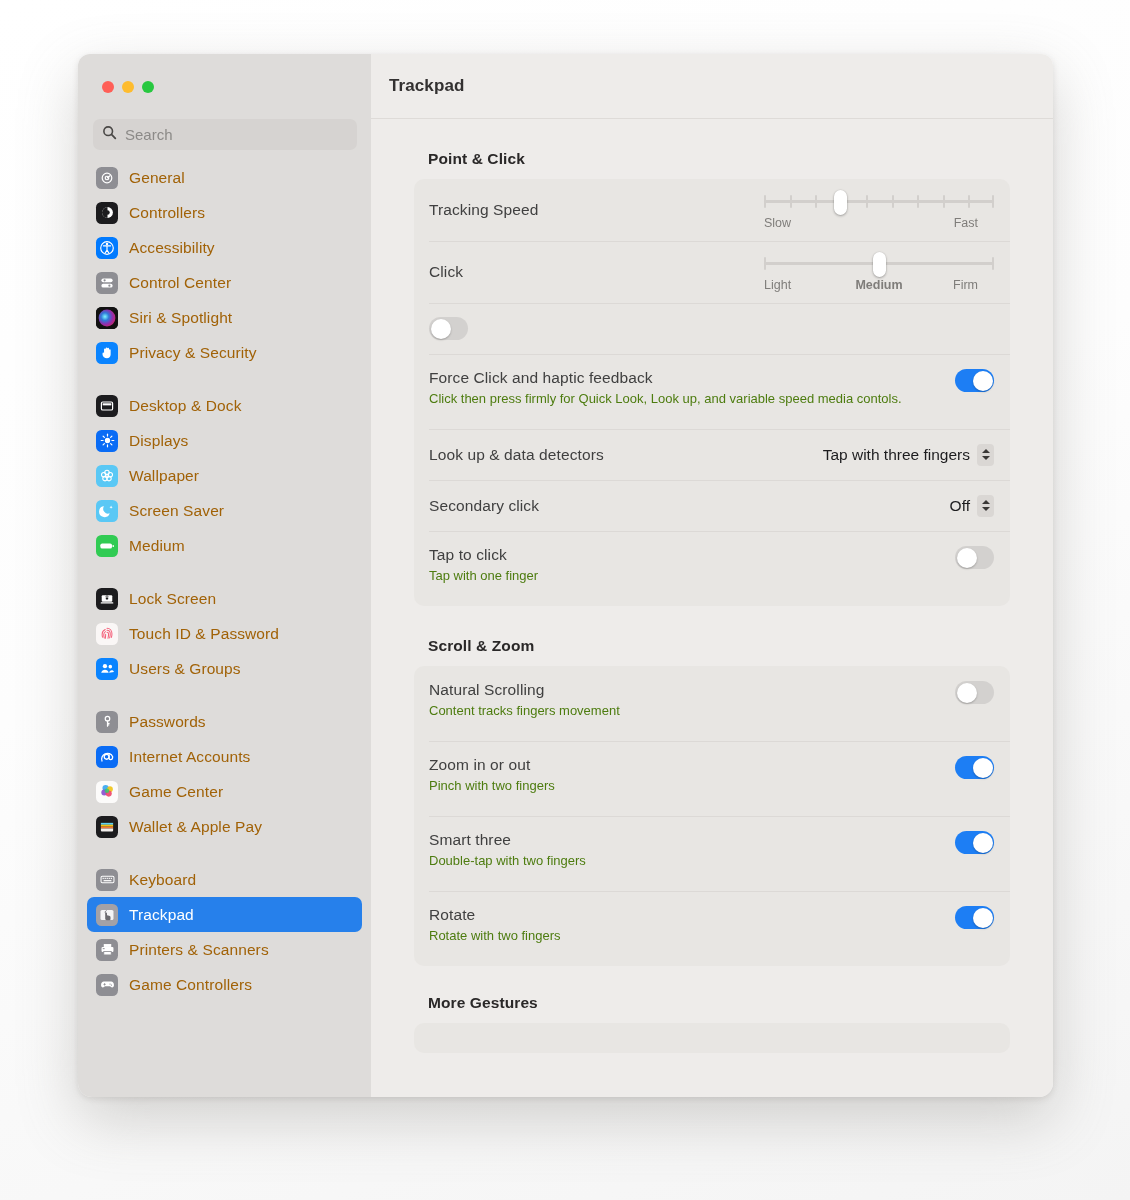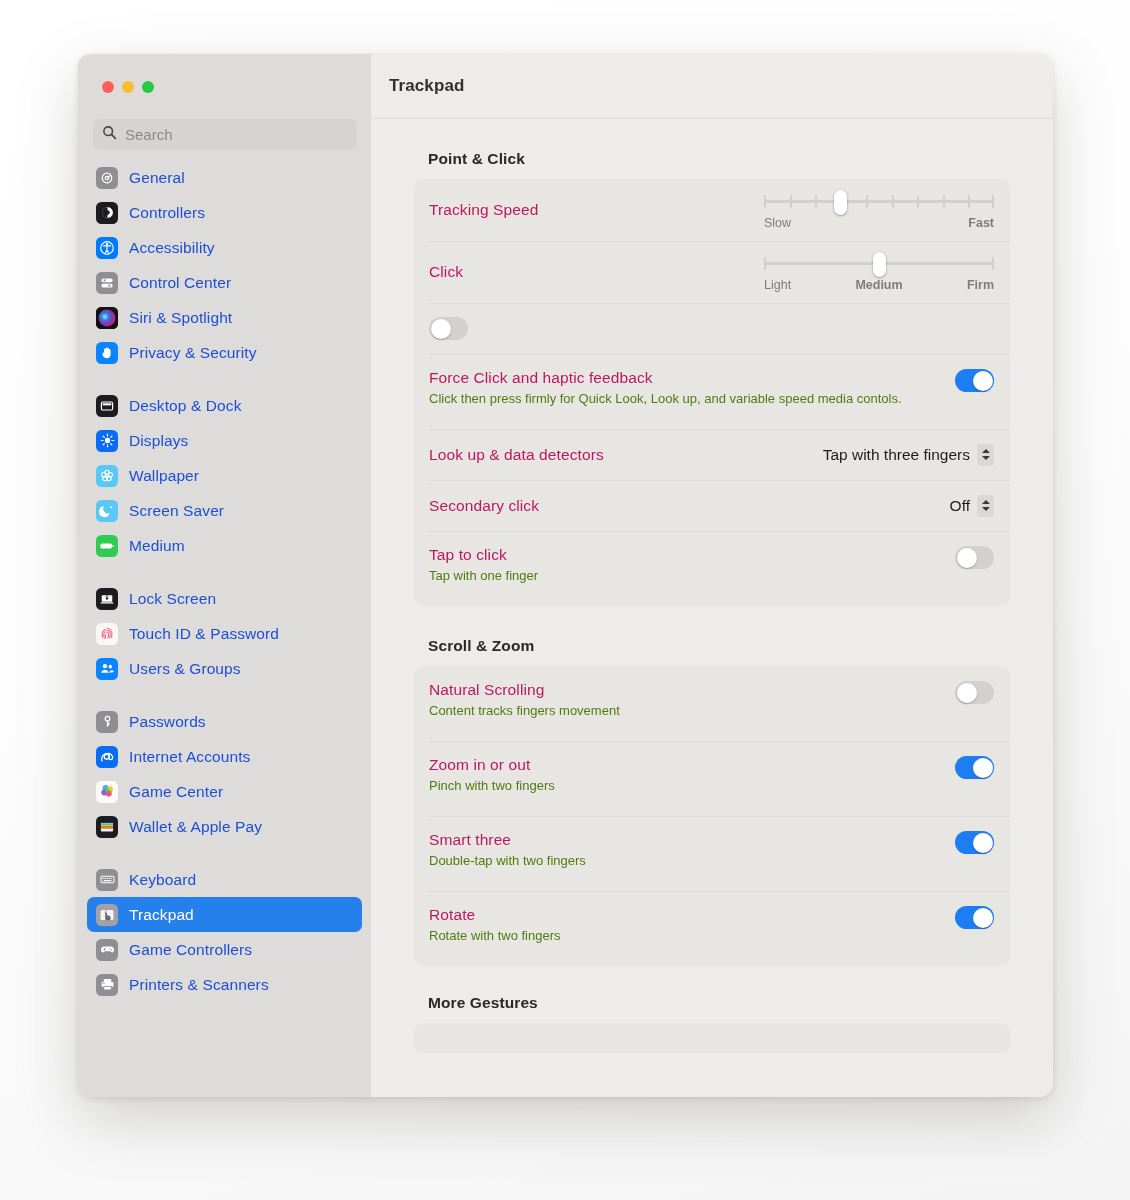--- a/index.html
+++ b/index.html
@@ -77,21 +77,21 @@
     align-items: center;
     gap: 11px;
     height: 35px;
     padding: 0 9px;
     border-radius: 7px;
     cursor: default;
   }
   .nav-item.selected { background: #2680eb; }
   .nav-label {
     font-size: 15.5px;
-    color: #1d4ed8;
+    color: #a16207;
     letter-spacing: .1px;
     white-space: nowrap;
   }
   .nav-item.selected .nav-label { color: #ffffff; }
 
   .app-icon {
     width: 22px; height: 22px;
     flex: 0 0 22px;
     border-radius: 5.5px;
     display: flex; align-items: center; justify-content: center;
@@ -158,21 +158,21 @@
   .row + .row::before {
     content: "";
     position: absolute;
     left: 15px; right: 0; top: 0;
     height: 1px;
     background: #dcd9d6;
   }
   .row-text { flex: 1 1 auto; padding: 9px 0; min-width: 0; }
   .row-title {
     font-size: 15.5px;
-    color: #be185d;
+    color: #404040;
     letter-spacing: .1px;
   }
   .row-sub {
     font-size: 13px;
     color: #4d7c0f;
     margin-top: 3px;
     line-height: 1.35;
     max-width: 520px;
   }
   .row.tall { min-height: 75px; align-items: flex-start; }
@@ -213,21 +213,21 @@
   .slider-labels {
     position: relative;
     margin-top: 6px;
     height: 15px;
     font-size: 12.5px;
     color: #7f7d7a;
   }
   .slider-labels span { position: absolute; white-space: nowrap; }
   .sl-left  { left: 0; }
   .sl-mid   { left: 50%; transform: translateX(-50%); font-weight: bold; }
-  .sl-right { right: 0; font-weight: bold; }
+  .sl-right { right: 16px; }
 
   
   .toggle {
     width: 39px; height: 23px;
     border-radius: 12px;
     position: relative;
     background: #d3d1cf;
     flex: 0 0 auto;
     cursor: default;
   }
@@ -541,41 +541,41 @@
               <rect x="2.8" y="4.4" width="14.4" height="11.2" rx="1.7" fill="#f4f4f6"></rect>
               <path d="M8.0 13.6V8.3a1.0 1.0 0 012.0 0v2.0l2.4.6c.9.25 1.5.9 1.5 1.9v1.6a1.3 1.3 0 01-1.3 1.3H9.6a1.6 1.6 0 01-1.6-1.6z" fill="#6b6a70"></path>
               <path d="M8.3 8.0c-.7-.9-.4-2.4.8-2.8" fill="none" stroke="#6b6a70" stroke-width="1.0" stroke-linecap="round"></path>
             </svg>
           </span>
           <span class="nav-label">Trackpad</span>
         </div>
         <div class="nav-item">
           <span class="app-icon" style="background:#8e8e93">
             <svg width="17" height="17" viewBox="0 0 20 20">
+                <rect x="5.6" y="3.6" width="8.8" height="3.4" fill="#fff"></rect>
+                <rect x="3.0" y="7.0" width="14.0" height="6.0" rx="1.3" fill="#fff"></rect>
+                <rect x="5.6" y="12.3" width="8.8" height="4.1" fill="#fff" stroke="#8e8e93" stroke-width="1.0"></rect>
+                <rect x="4.4" y="8.4" width="2.2" height="1.2" fill="#8e8e93"></rect>
+              </svg>
+          </span>
+          <span class="nav-label">Printers &amp; Scanners</span>
+        </div>
+        <div class="nav-item">
+          <span class="app-icon" style="background:#8e8e93">
+            <svg width="17" height="17" viewBox="0 0 20 20">
                 <path d="M5.8 6.6h8.4c2.0 0 3.4 1.8 3.4 4.0 0 1.6-.8 2.9-2.2 2.9-1.0 0-1.6-.6-2.2-1.3h-6.4c-.6.7-1.2 1.3-2.2 1.3-1.4 0-2.2-1.3-2.2-2.9 0-2.2 1.4-4.0 3.4-4.0z" fill="#fff"></path>
                 <g fill="#8e8e93">
                   <rect x="5.1" y="9.4" width="3.0" height=".9" rx=".45"></rect>
                   <rect x="6.15" y="8.35" width=".9" height="3.0" rx=".45"></rect>
                   <circle cx="13.0" cy="9.5" r=".75"></circle>
                   <circle cx="14.7" cy="10.7" r=".75"></circle>
                 </g>
               </svg>
           </span>
           <span class="nav-label">Game Controllers</span>
-        </div>
-        <div class="nav-item">
-          <span class="app-icon" style="background:#8e8e93">
-            <svg width="17" height="17" viewBox="0 0 20 20">
-                <rect x="5.6" y="3.6" width="8.8" height="3.4" fill="#fff"></rect>
-                <rect x="3.0" y="7.0" width="14.0" height="6.0" rx="1.3" fill="#fff"></rect>
-                <rect x="5.6" y="12.3" width="8.8" height="4.1" fill="#fff" stroke="#8e8e93" stroke-width="1.0"></rect>
-                <rect x="4.4" y="8.4" width="2.2" height="1.2" fill="#8e8e93"></rect>
-              </svg>
-          </span>
-          <span class="nav-label">Printers &amp; Scanners</span>
         </div>
       </div>
 
     </div>
   </div>
 
   <div id="main">
 
     <div id="titlebar">
       <div class="title">Trackpad</div>

